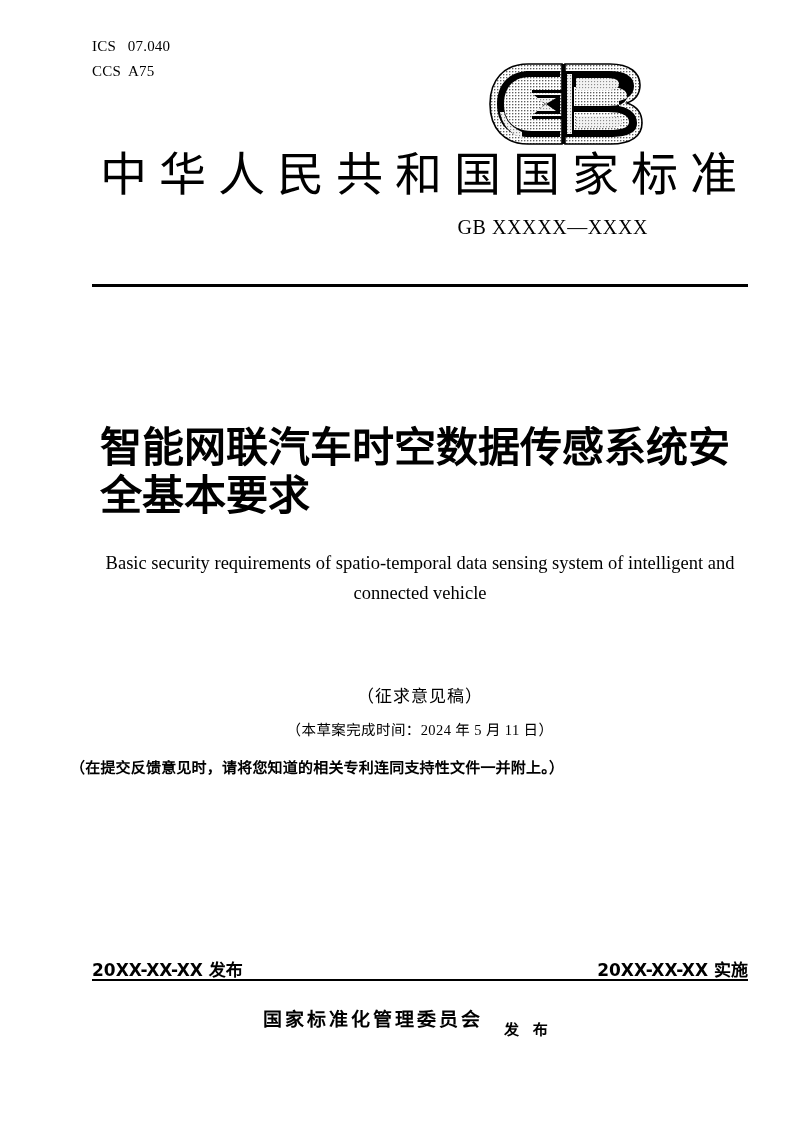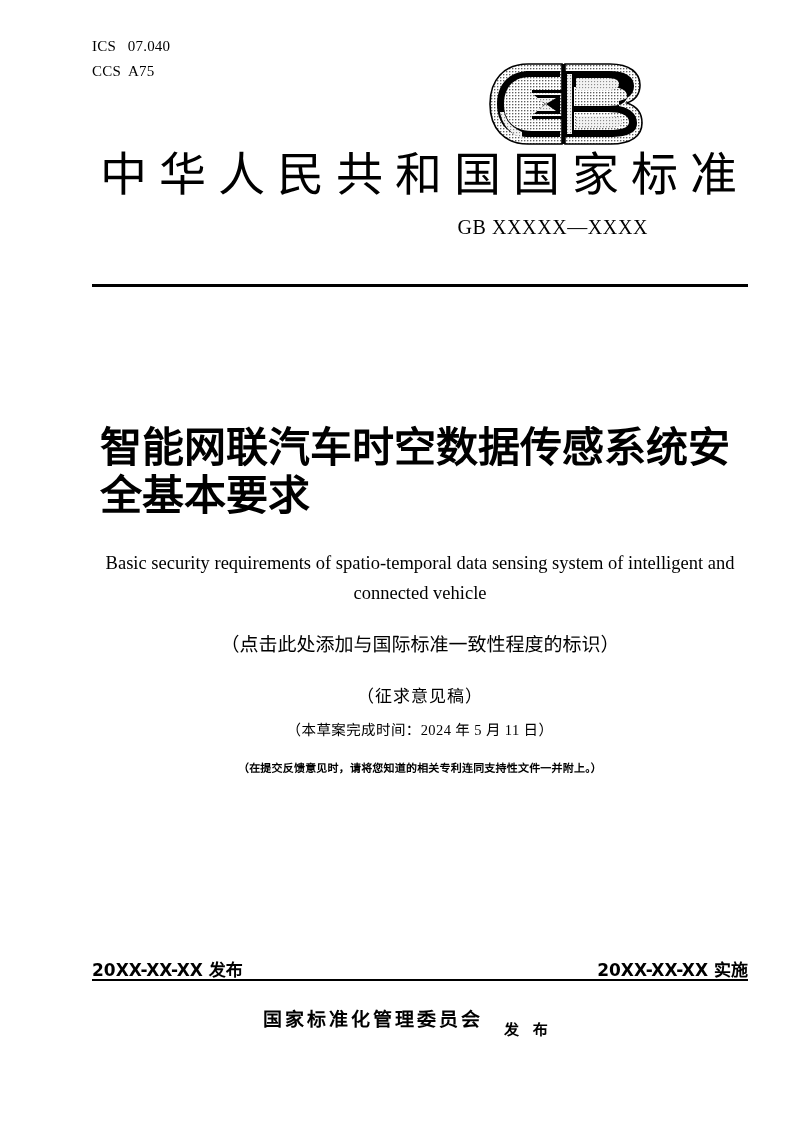--- a/index.html
+++ b/index.html
@@ -137,22 +137,22 @@
     font-size: 14.5px;
     line-height: 24px;
     letter-spacing: 0.4px;
   }
 
   .patent-note {
     position: absolute;
     left: 70px;
     top: 756px;
     width: 700px;
-    text-align: center;
-    font-size: 11px;
+    text-align: left;
+    font-size: 15px;
     line-height: 24px;
     font-weight: 700;
     letter-spacing: 0.2px;
   }
 
   
   .footer-dates {
     position: absolute;
     left: 92px;
     top: 955px;
@@ -273,21 +273,20 @@
   <div class="banner">中华人民共和国国家标准</div>
 
   <div class="std-number">GB XXXXX—XXXX</div>
 
   <div class="rule-top"></div>
 
   <div class="doc-title">智能网联汽车时空数据传感系统安全基本要求</div>
 
   <div class="doc-title-en">Basic security requirements of spatio-temporal data sensing system of intelligent and connected vehicle</div>
 
-  <div class="conformity-note">（点击此处添加与国际标准一致性程度的标识）</div>
 
   <div class="draft-stage">（征求意见稿）</div>
 
   <div class="draft-date">（本草案完成时间：2024 年 5 月 11 日）</div>
 
   <div class="patent-note">（在提交反馈意见时，请将您知道的相关专利连同支持性文件一并附上。）</div>
 
   <div class="footer-dates">
     <div class="date-left">20XX-XX-XX 发布</div>
     <div class="date-right">20XX-XX-XX 实施</div>

